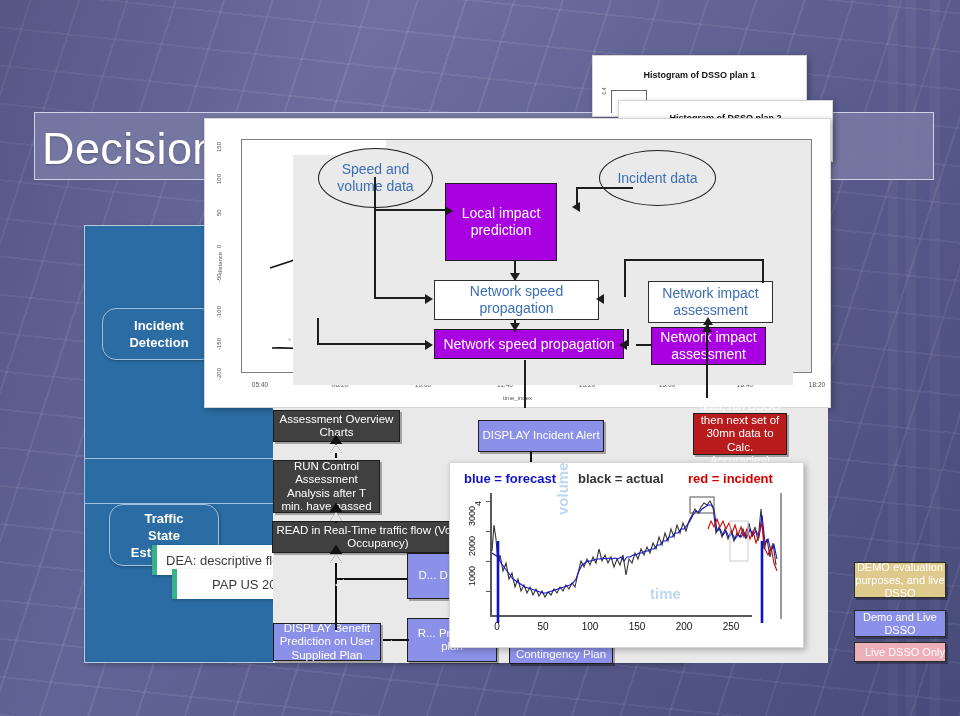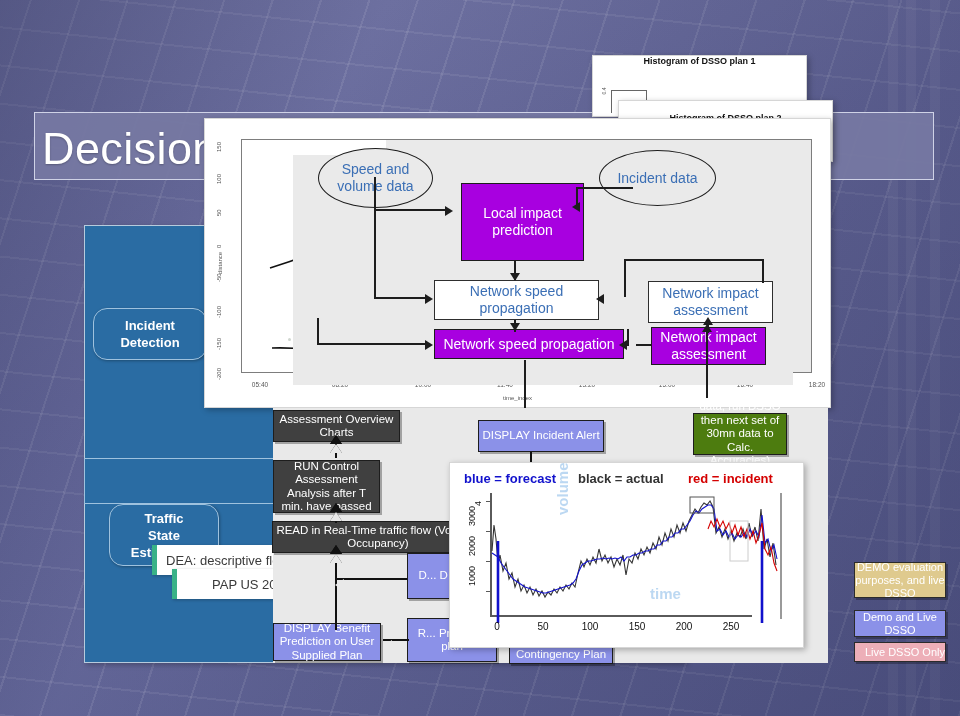--- a/index.html
+++ b/index.html
@@ -84,21 +84,21 @@
   .arrowU{position:absolute;width:0;height:0;border-left:5px solid transparent;
     border-right:5px solid transparent;border-bottom:8px solid #1d1d1d;}
 
   
   #proc{position:absolute;left:273px;top:408px;width:555px;height:255px;background:#e9e9e9;}
   .pbox{position:absolute;box-sizing:border-box;display:flex;align-items:center;
     justify-content:center;text-align:center;font-size:11.5px;line-height:13.5px;
     border:1px solid #1d1d1d;box-shadow:2px 2px 0 rgba(0,0,0,.30);padding:2px;}
   .pbox.pink{background:#404040;color:#fff;}
   .pbox.blue{background:#8b91e8;color:#fff;}
-  .pbox.tan {background:#4d7c0f;color:#fff;}
+  .pbox.tan {background:#b91c1c;color:#fff;}
   .pline{position:absolute;background:#111;}
   .hollowU{position:absolute;width:0;height:0;border-left:6px solid transparent;
     border-right:6px solid transparent;border-bottom:9px solid #e9e9e9;
     filter:drop-shadow(0 0 0 #111);}
   .hollowU:before{content:"";position:absolute;left:-6px;top:-9px;width:0;height:0;
     border-left:6px solid transparent;border-right:6px solid transparent;border-bottom:9px solid #111;z-index:-1;}
   .hollowL{position:absolute;width:0;height:0;border-top:6px solid transparent;
     border-bottom:6px solid transparent;border-right:9px solid #e9e9e9;}
   .hollowL:before{content:"";position:absolute;left:0;top:-6px;width:0;height:0;
     border-top:6px solid transparent;border-bottom:6px solid transparent;border-right:9px solid #111;z-index:-1;}
@@ -121,21 +121,21 @@
 <div id="slide-bg">
   <div class="vstripe" style="left:888px"></div>
   <div class="vstripe" style="left:906px"></div>
   <div class="vstripe" style="left:930px"></div>
 </div>
 
 <div id="title-band"></div>
 <div id="title-text">Decision Support System Operation</div>
 
 <div id="blue-panel">
-  <div class="rr-node" style="left:8px;top:82px;width:112px;height:50px;">
+  <div class="rr-node" style="left:17px;top:82px;width:112px;height:50px;">
     <span style="white-space:pre-line;">Incident
 Detection</span>
   </div>
   <div class="rr-brace" style="left:136px;top:70px;width:24px;height:30px;"></div>
   <div class="rr-brace" style="left:136px;top:110px;width:24px;height:68px;"></div>
 
   <div class="rr-node" style="left:24px;top:278px;width:108px;height:60px;">
     <span style="white-space:pre-line;">Traffic
 State
 Estimation</span>
@@ -146,21 +146,21 @@
 <div class="callout" style="left:152px;top:545px;width:230px;height:30px;">
   <span class="bar"></span>
   <span>DEA: descriptive flow m</span>
 </div>
 <div class="callout" style="left:172px;top:569px;width:230px;height:30px;padding-left:40px;">
   <span class="bar"></span>
   <span>PAP US 2009/009</span>
 </div>
 
 <div class="shot" id="hist1">
-  <div class="shot-title" style="">Histogram of DSSO plan 1</div>
+  <div class="shot-title" style="margin-top:14px">Histogram of DSSO plan 1</div>
   <div style="position:absolute;left:18px;top:34px;width:34px;height:22px;border:1px solid #666;border-bottom:none;"></div>
   <div style="position:absolute;left:8px;top:32px;font-size:5px;color:#555;transform:rotate(-90deg);">0.4</div>
 </div>
 <div class="shot" id="hist2">
   <div class="shot-title" style="margin-top:12px">Histogram of DSSO plan 2</div>
   <div style="position:absolute;left:16px;top:34px;width:36px;height:22px;border:1px solid #666;border-bottom:none;"></div>
 </div>
 
 <div class="shot" id="rplot1">
   <div class="plotarea">
@@ -209,21 +209,21 @@
 
 <div id="flow">
 
   <div class="ellipse" style="left:25px;top:-7px;width:113px;height:58px;">
     <span>Speed and volume data</span>
   </div>
   <div class="ellipse" style="left:306px;top:-5px;width:115px;height:54px;">
     <span>Incident data</span>
   </div>
 
-  <div class="fbox purple" style="left:168px;top:28px;width:123px;height:78px;">
+  <div class="fbox purple" style="left:152px;top:28px;width:112px;height:78px;">
     <span>Local impact prediction</span>
   </div>
   <div class="fbox white" style="left:141px;top:125px;width:165px;height:40px;">
     <span>Network speed propagation</span>
   </div>
   <div class="fbox purple" style="left:141px;top:174px;width:190px;height:30px;">
     <span>Network speed propagation</span>
   </div>
   <div class="fbox white" style="left:355px;top:126px;width:125px;height:42px;">
     <span>Network impact assessment</span>

